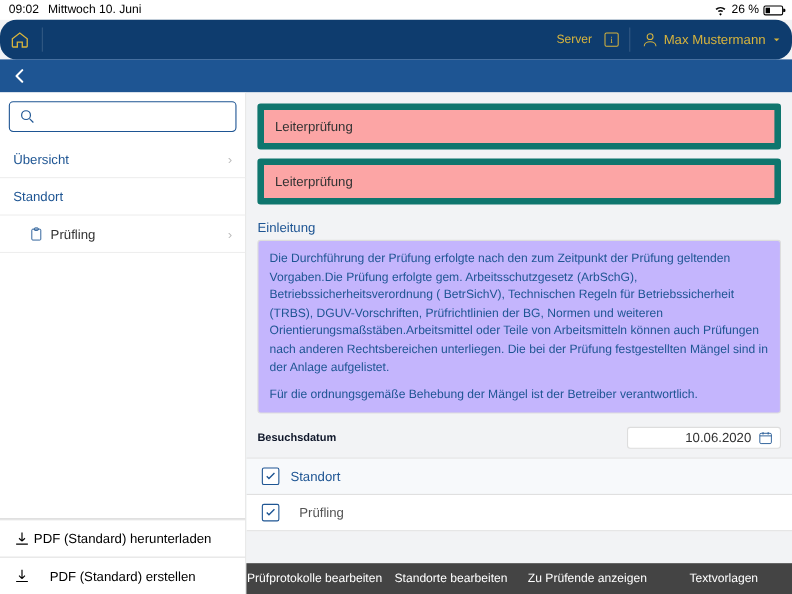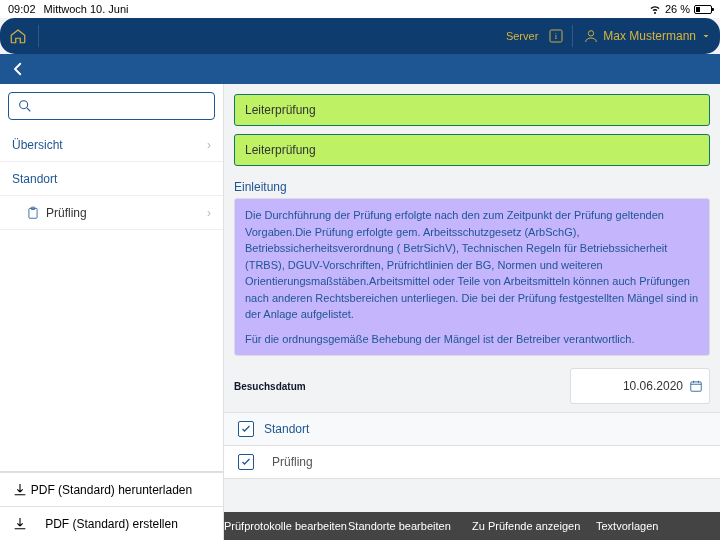--- a/index.html
+++ b/index.html
@@ -42,37 +42,37 @@
 
 .side-footer { margin-top:auto; border-top: 1px solid #ddd; }
 .pdf-btn { height: 34px; display:flex; align-items:center; justify-content:center; gap: 8px; color:#000000; font-size: 12px; border-top:1px solid #e0e0e0; cursor:pointer; }
 .pdf-btn .dl-icon { width:16px; height:16px; position:absolute; left:12px; }
 .pdf-btn-wrap { position:relative; }
 
 .main { flex:1; overflow-y:auto; background:#f2f3f5; padding: 6px 0 28px 0; }
 .section { padding: 4px 10px; }
 .sec-label { color:#1e5593; font-size:12px; margin: 6px 0 4px; }
 .sec-label.upper { text-transform: uppercase; }
-.value-box { background:#bef264; border:1px solid #0f766e; border-radius:3px; padding: 8px 10px; font-size:12px; color:#333; }
+.value-box { background:#fca5a5; border:6px solid #0f766e; border-radius:3px; padding: 8px 10px; font-size:12px; color:#333; }
 .intro-box { background:#c4b5fd; border:1px solid #ddd; border-radius:3px; padding: 8px 10px; font-size:11px; line-height:1.5; color:#1e5593; }
 .intro-box p + p { margin-top: 8px; }
 
 .date-row { display:flex; align-items:center; justify-content:space-between; padding: 8px 10px; border-bottom: 1px solid #e0e0e0; background:#f2f3f5; }
 .date-label { color:#0f172a; font-size:10px;font-weight:bold; }
-.date-field { width: 140px; height: 36px; background:#fff; border:1px solid #ddd; border-radius:3px; display:flex; align-items:center; justify-content:flex-end; padding: 0 6px; gap:6px; font-size:12px; color:#333; }
+.date-field { width: 140px; height: 20px; background:#fff; border:1px solid #ddd; border-radius:3px; display:flex; align-items:center; justify-content:flex-end; padding: 0 6px; gap:6px; font-size:12px; color:#333; }
 .cal-icon { width:14px; height:14px; color:#1e5593; }
 
 .check-row { display:flex; align-items:center; gap: 10px; padding: 8px 14px; border-bottom: 1px solid #e0e0e0; background:#fff; font-size:12px; }
 .check-row .cbox { width:16px; height:16px; border:1.5px solid #1e5593; border-radius:2px; display:flex; align-items:center; justify-content:center; color:#1e5593; background:#fff; }
 .check-row.standort { color:#1e5593; background:#f7f9fb; }
 .check-row.pruefling { background:#fff; color:#555; }
 .check-row.pruefling .lab { margin-left: 8px; }
 
 .bottombar { position:absolute; left:224px; right:0; bottom:0; height: 28px; background:#444; color:#fff; display:flex; align-items:center; justify-content:space-around; font-size:11px; box-sizing:border-box; }
-.bottombar span { flex:1; }
+.bottombar span { flex:1; text-align:center; }
 .root { position:relative; width:720px; height:540px; }
 </style>
 </head>
 <body>
 <div class="root">
 
 <div class="statusbar">
   <div class="left">
     <span>09:02</span>
     <span>Mittwoch 10. Juni</span>

